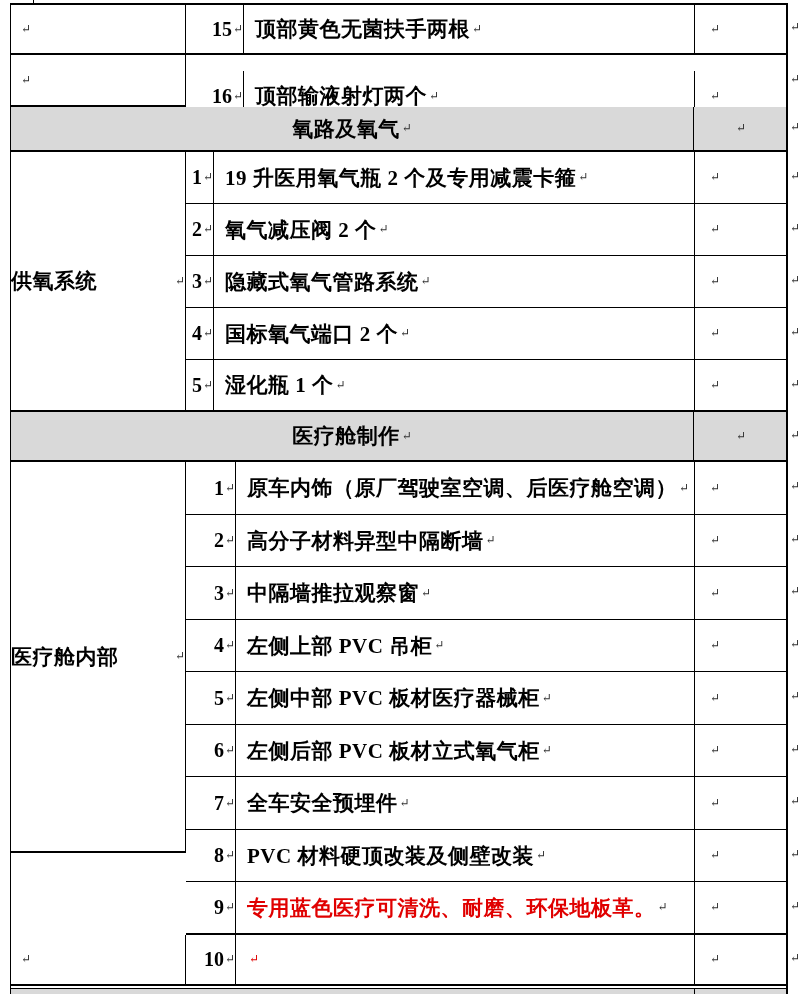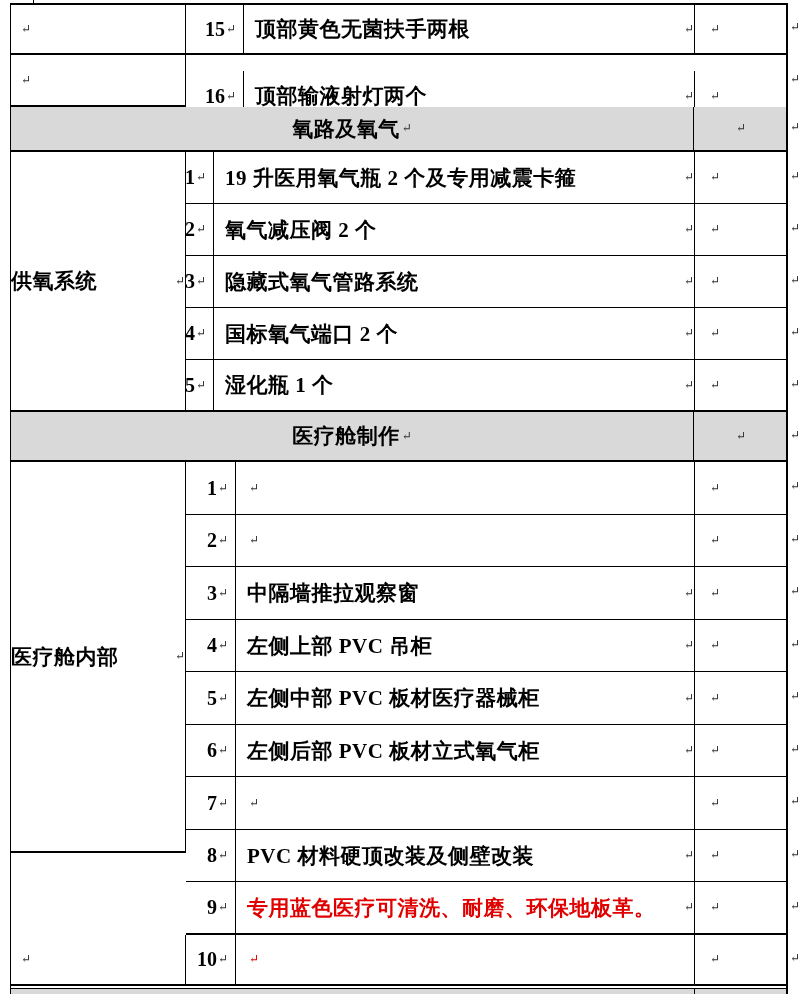--- a/index.html
+++ b/index.html
@@ -14,22 +14,22 @@
   .tbl{
     position:absolute; left:10px; top:3px; width:778px; height:991px;
     box-sizing:border-box;
     border-top:2px solid #000; border-left:1px solid #000; border-right:2px solid #000;
   }
   .row, .hdr-row, .label-cell, .sliver{position:absolute; box-sizing:border-box;}
 
   .row{left:175px; width:600px; display:flex; border-bottom:1px solid #000;}
   .row.bb2{border-bottom-width:2px;}
 
-  .cell{display:flex; align-items:center; box-sizing:border-box; overflow:hidden;justify-content:space-between;}
-  .cell.num{justify-content:flex-end; border-right:1px solid #000; padding-right:11px;}
+  .cell{display:flex; align-items:center; box-sizing:border-box; overflow:hidden;}
+  .cell.num{justify-content:flex-end; border-right:1px solid #000; padding-right:4px;}
   .w-top{width:58px;} .w-oxy{width:28px;} .w-cab{width:50px;}
   .cell.desc{flex:1; padding-left:11px;}
   .cell.last{width:92px; border-left:1px solid #000; padding-left:13px;}
 
   .hdr-row{left:0; width:775px; display:flex; background:#d9d9d9; border-bottom:2px solid #000;}
   .hdr-main{flex:1; display:flex; align-items:center; justify-content:center; border-right:1px solid #000; box-sizing:border-box;}
   .hdr-last{width:92px; display:flex; align-items:center; justify-content:center; box-sizing:border-box;}
 
   .label-cell{left:0; width:175px; border-right:1px solid #000; display:flex; align-items:center; justify-content:space-between; border-bottom:2px solid #000;}
   .label-cell.empty{justify-content:flex-start; padding-left:8px;}
@@ -183,32 +183,34 @@
           <span class="pc">↵</span>
         </div>
     </div>
 
     <div class="row" style="top:457px;height:53px">
       <div class="cell num w-cab">
           <span class="n">1</span>
           <span class="pc">↵</span>
         </div>
       <div class="cell desc">
+          <span class="zh">原车内饰（原厂驾驶室空调、后医疗舱空调）</span>
           <span class="pc">↵</span>
         </div>
       <div class="cell last">
           <span class="pc">↵</span>
         </div>
     </div>
     <div class="row" style="top:510px;height:52px">
       <div class="cell num w-cab">
           <span class="n">2</span>
           <span class="pc">↵</span>
         </div>
       <div class="cell desc">
+          <span class="zh">高分子材料异型中隔断墙</span>
           <span class="pc">↵</span>
         </div>
       <div class="cell last">
           <span class="pc">↵</span>
         </div>
     </div>
     <div class="row" style="top:562px;height:53px">
       <div class="cell num w-cab">
           <span class="n">3</span>
           <span class="pc">↵</span>
@@ -259,20 +261,21 @@
       <div class="cell last">
           <span class="pc">↵</span>
         </div>
     </div>
     <div class="row" style="top:772px;height:53px">
       <div class="cell num w-cab">
           <span class="n">7</span>
           <span class="pc">↵</span>
         </div>
       <div class="cell desc">
+          <span class="zh">全车安全预埋件</span>
           <span class="pc">↵</span>
         </div>
       <div class="cell last">
           <span class="pc">↵</span>
         </div>
     </div>
     <div class="row" style="top:825px;height:52px">
       <div class="cell num w-cab">
           <span class="n">8</span>
           <span class="pc">↵</span>

